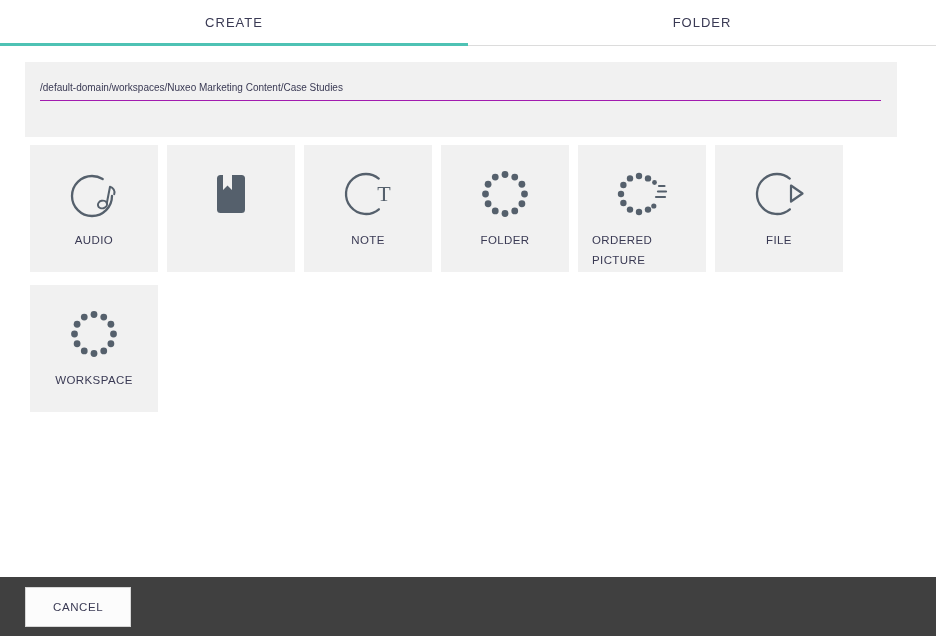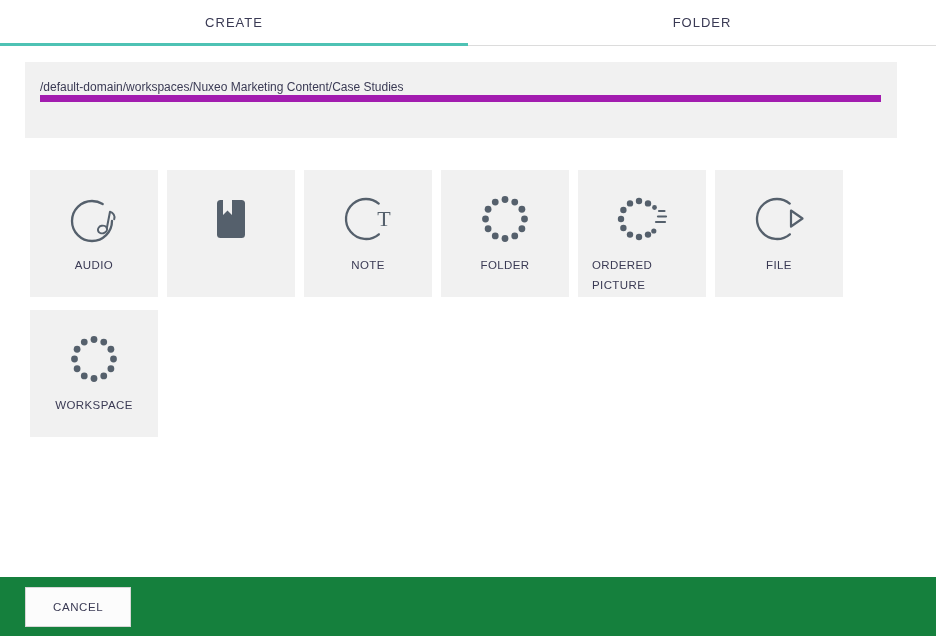--- a/index.html
+++ b/index.html
@@ -23,43 +23,43 @@
   
   .main{flex:1 1 auto;position:relative;background:#fff;}
   .location-panel{
     margin:16px 39px 0 25px;background:#f1f1f1;
     padding:18px 16px 36px 15px;box-sizing:border-box;
   }
   .location-label{
     font-size:13px;line-height:14px;color:#8f94a1;margin-bottom:8px;
   }
   .location-input{
-    font-size:12px;line-height:15px;color:#3a3a54;
-    border-bottom:7px solid #a21caf;
+    font-size:10px;line-height:15px;color:#3a3a54;
+    padding-bottom:5px;border-bottom:1px solid #a21caf;
     white-space:nowrap;overflow:hidden;cursor:text;
   }
   
   .tile-grid{
-    margin:32px 0 0 30px;width:846px;
+    margin:8px 0 0 30px;width:846px;
     display:flex;flex-wrap:wrap;column-gap:9px;row-gap:13px;
   }
   .tile{
     width:128px;height:127px;box-sizing:border-box;background:#f1f1f1;
     display:flex;flex-direction:column;align-items:center;padding-top:21px;
     cursor:pointer;
   }
   .tile-icon{width:56px;height:56px;flex:0 0 56px;}
   .tile-label-wrap{width:100%;text-align:center;margin-top:8px;}
   .tile-label{
     display:inline-block;max-width:100px;text-align:left;
     font-size:11.5px;line-height:20px;letter-spacing:.4px;color:#3a3a54;
   }
   
   .footer{
-    flex:0 0 59px;height:59px;background:#15803d;
+    flex:0 0 59px;height:59px;background:#404040;
     display:flex;align-items:center;padding-left:25px;box-sizing:border-box;
   }
   .cancel-btn{
     height:40px;padding:0 27px;background:#fcfcfc;border:1px solid #d7d7d7;
     font-family:inherit;font-size:11.5px;letter-spacing:.6px;color:#3a3a54;cursor:pointer;
   }
   .hidden-defs{position:absolute;width:0;height:0;overflow:hidden;}
 </style>
 </head>
 <body>

